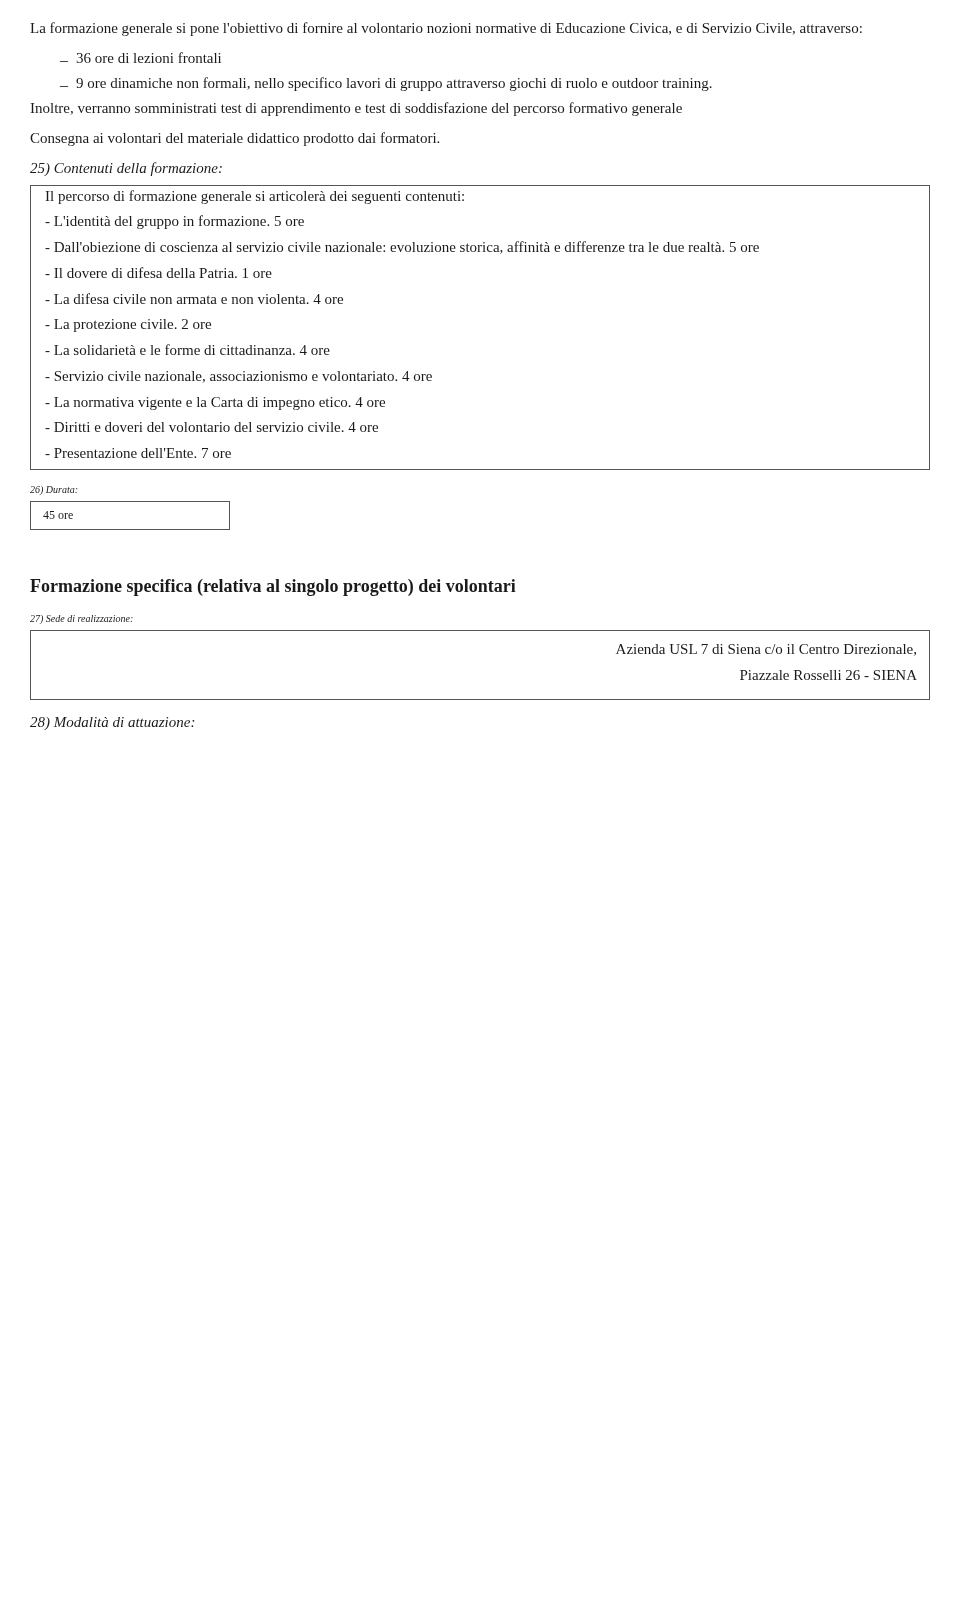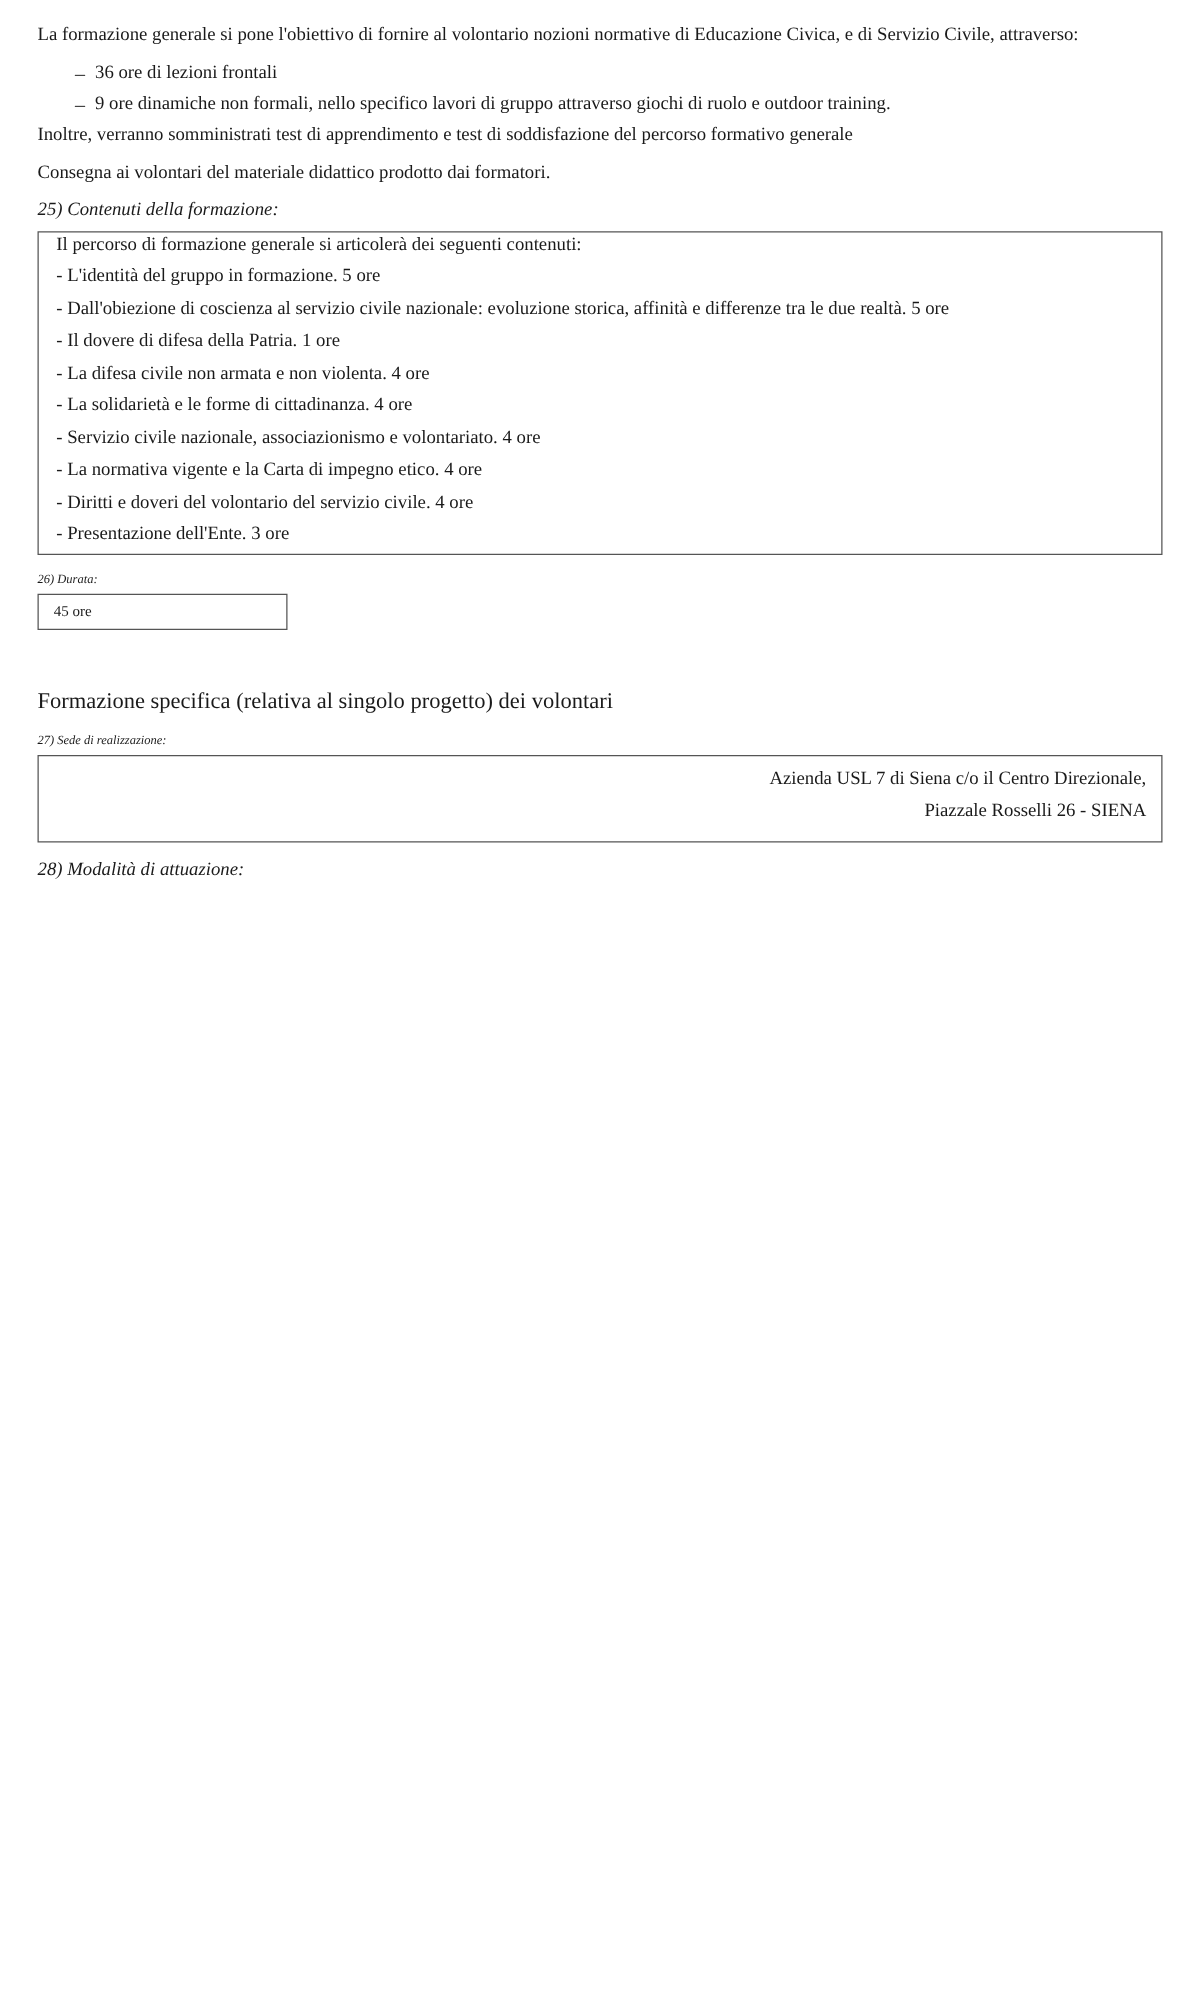--- a/index.html
+++ b/index.html
@@ -40,21 +40,21 @@
       margin-top: 14px;
     }
     .section-number-heading {
       font-style: italic;
       font-size: 15px;
       margin-bottom: 8px;
       margin-top: 10px;
     }
     .big-heading {
       font-size: 18px;
-      font-weight: normal;
+      font-weight: bold;
       margin-top: 30px;
       margin-bottom: 14px;
       line-height: 1.4;
     }
     .duration-box {
       border: 1px solid #555;
       padding: 6px 12px;
       margin-bottom: 14px;
       font-size: 12px;
       display: inline-block;
@@ -100,25 +100,26 @@
 
 <div class="section-number-heading">
   <span>25) Contenuti della formazione:</span>
 </div>
 <div class="content-box">
   <p>Il percorso di formazione generale si articolerà dei seguenti contenuti:</p>
   <p>- L'identità del gruppo in formazione. 5 ore</p>
   <p>- Dall'obiezione di coscienza al servizio civile nazionale: evoluzione storica, affinità e differenze tra le due realtà. 5 ore</p>
   <p>- Il dovere di difesa della Patria. 1 ore</p>
   <p>- La difesa civile non armata e non violenta. 4 ore</p>
+  <p>- La protezione civile. 2 ore</p>
   <p>- La solidarietà e le forme di cittadinanza. 4 ore</p>
   <p>-   Servizio civile nazionale, associazionismo e volontariato. 4 ore</p>
   <p>- La normativa vigente e la Carta di impegno etico. 4 ore</p>
   <p>- Diritti e doveri del volontario del servizio civile. 4 ore</p>
-  <p>- Presentazione dell'Ente. 3 ore</p>
+  <p>- Presentazione dell'Ente. 7 ore</p>
 </div>
 
 <div class="section-number">
   <span>26) Durata:</span>
 </div>
 <div class="duration-wrapper">
   <div class="duration-box">45 ore</div>
 </div>
 
 <div class="big-heading">Formazione specifica (relativa al singolo progetto) dei volontari</div>

